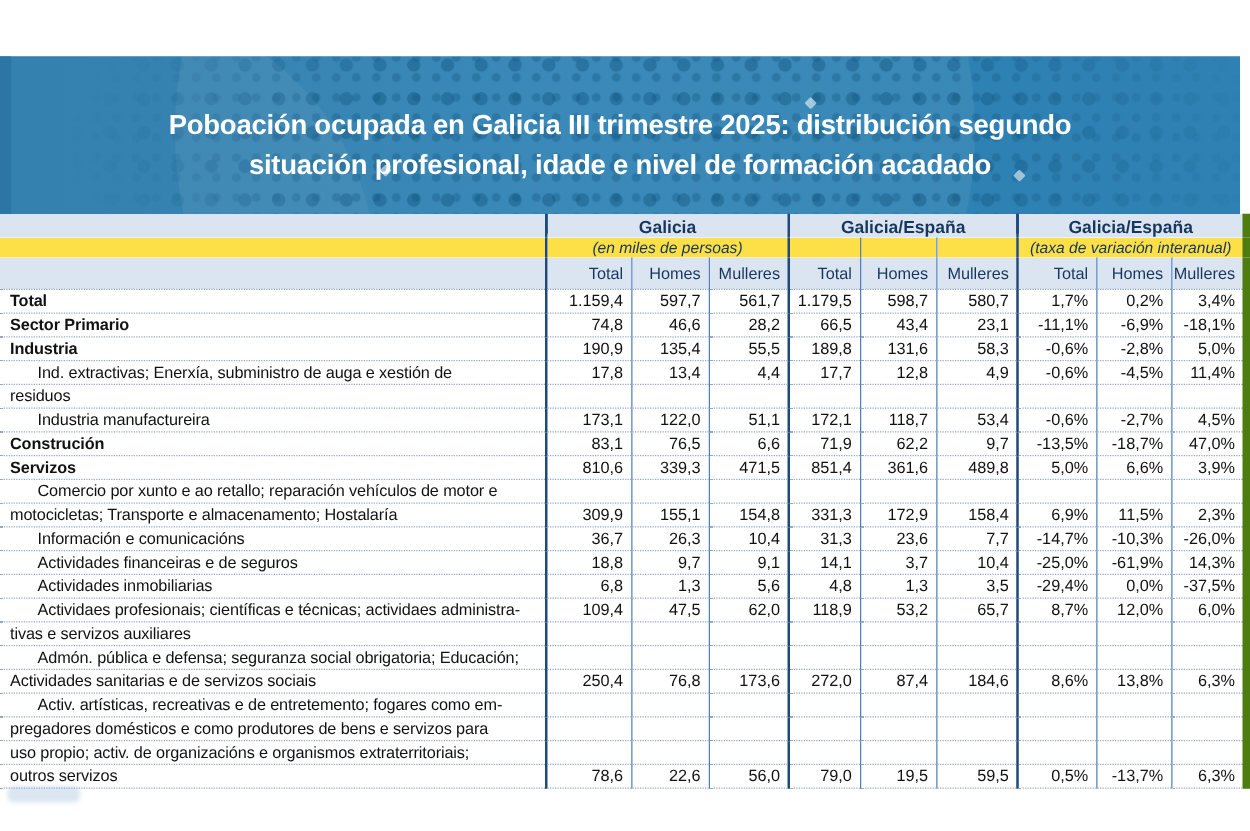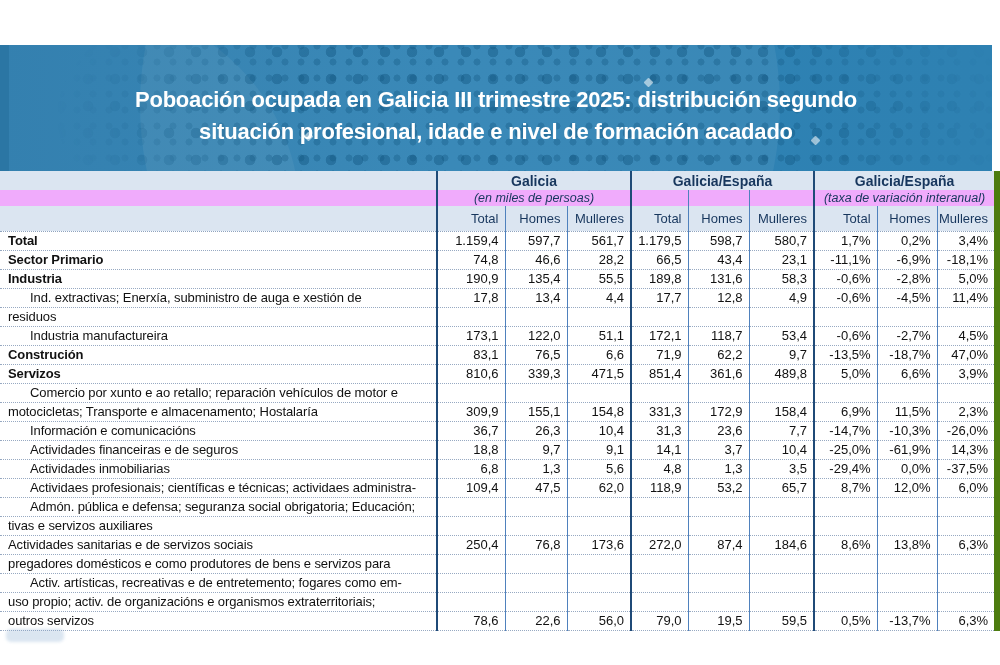--- a/index.html
+++ b/index.html
@@ -33,21 +33,21 @@
          table-layout:fixed;border-right:6px solid #4d7c0f;color:#111;}
   .stats th,.stats td{padding:0;margin:0;font-weight:normal;vertical-align:middle;
          overflow:hidden;}
 
   .gb{border-left:2px solid #1f4a77;}
   .il{border-left:1px solid #4f81bd;}
 
   
   .band1 th{background:#dbe5f1;height:19px;}
   .band1 .group{color:#17365d;font-weight:bold;font-size:14px;text-align:center;}
-  .band2 th{background:#f0abfc;height:16px;}
+  .band2 th{background:#fde047;height:16px;}
   .band2 .subtitle{color:#17365d;font-style:italic;font-size:12.5px;text-align:center;}
   .band3 th{background:#dbe5f1;height:25px;border-bottom:1px dotted #8fa4bf;}
   .band3 .colh{color:#17365d;font-size:13px;text-align:right;padding-right:6px;}
 
   
   .stats tbody tr{height:18.75px;}
   .stats tbody td{border-bottom:1px dotted #97a9c2;font-size:13px;line-height:18px;}
   td.label{text-align:left;padding-left:8px;white-space:nowrap;letter-spacing:-0.1px;}
   td.label.ind{padding-left:30px;}
   td.label.bold{font-weight:bold;}
@@ -279,33 +279,33 @@
           <td class="num il">47,5</td>
           <td class="num il">62,0</td>
           <td class="num gb">118,9</td>
           <td class="num il">53,2</td>
           <td class="num il">65,7</td>
           <td class="num gb">8,7%</td>
           <td class="num il">12,0%</td>
           <td class="num il">6,0%</td>
         </tr>
         <tr>
+          <td class="label">tivas e servizos auxiliares</td>
+          <td class="num gb"></td>
+          <td class="num il"></td>
+          <td class="num il"></td>
+          <td class="num gb"></td>
+          <td class="num il"></td>
+          <td class="num il"></td>
+          <td class="num gb"></td>
+          <td class="num il"></td>
+          <td class="num il"></td>
+        </tr>
+        <tr>
           <td class="label ind">Admón. pública e defensa; seguranza social obrigatoria; Educación;</td>
-          <td class="num gb"></td>
-          <td class="num il"></td>
-          <td class="num il"></td>
-          <td class="num gb"></td>
-          <td class="num il"></td>
-          <td class="num il"></td>
-          <td class="num gb"></td>
-          <td class="num il"></td>
-          <td class="num il"></td>
-        </tr>
-        <tr>
-          <td class="label">tivas e servizos auxiliares</td>
           <td class="num gb"></td>
           <td class="num il"></td>
           <td class="num il"></td>
           <td class="num gb"></td>
           <td class="num il"></td>
           <td class="num il"></td>
           <td class="num gb"></td>
           <td class="num il"></td>
           <td class="num il"></td>
         </tr>
@@ -315,33 +315,33 @@
           <td class="num il">76,8</td>
           <td class="num il">173,6</td>
           <td class="num gb">272,0</td>
           <td class="num il">87,4</td>
           <td class="num il">184,6</td>
           <td class="num gb">8,6%</td>
           <td class="num il">13,8%</td>
           <td class="num il">6,3%</td>
         </tr>
         <tr>
+          <td class="label ind">Activ. artísticas, recreativas e de entretemento; fogares como em-</td>
+          <td class="num gb"></td>
+          <td class="num il"></td>
+          <td class="num il"></td>
+          <td class="num gb"></td>
+          <td class="num il"></td>
+          <td class="num il"></td>
+          <td class="num gb"></td>
+          <td class="num il"></td>
+          <td class="num il"></td>
+        </tr>
+        <tr>
           <td class="label">pregadores domésticos e como produtores de bens e servizos para</td>
-          <td class="num gb"></td>
-          <td class="num il"></td>
-          <td class="num il"></td>
-          <td class="num gb"></td>
-          <td class="num il"></td>
-          <td class="num il"></td>
-          <td class="num gb"></td>
-          <td class="num il"></td>
-          <td class="num il"></td>
-        </tr>
-        <tr>
-          <td class="label ind">Activ. artísticas, recreativas e de entretemento; fogares como em-</td>
           <td class="num gb"></td>
           <td class="num il"></td>
           <td class="num il"></td>
           <td class="num gb"></td>
           <td class="num il"></td>
           <td class="num il"></td>
           <td class="num gb"></td>
           <td class="num il"></td>
           <td class="num il"></td>
         </tr>

